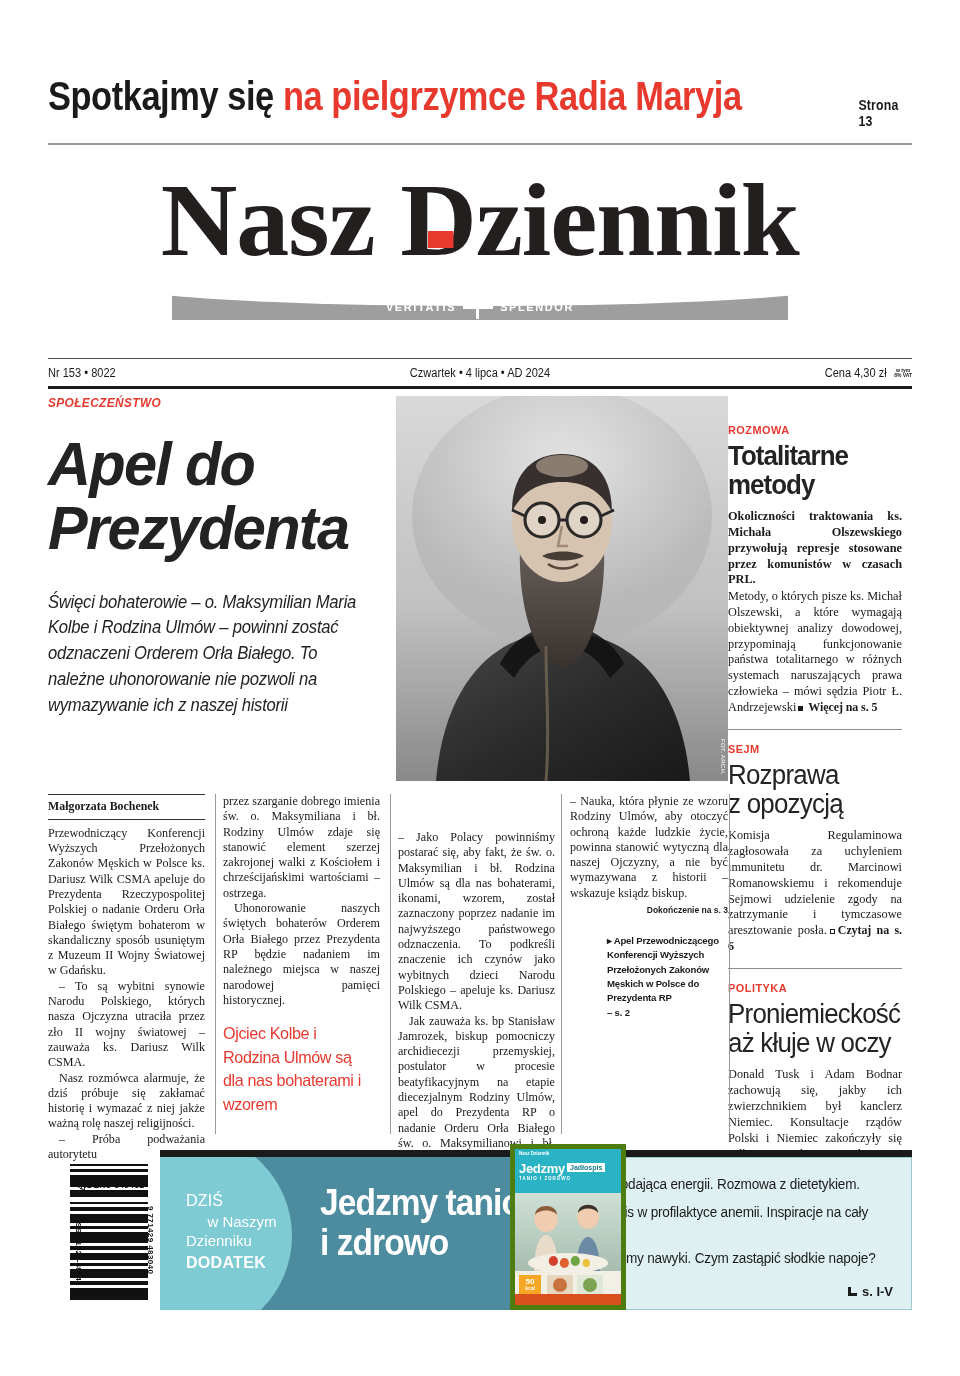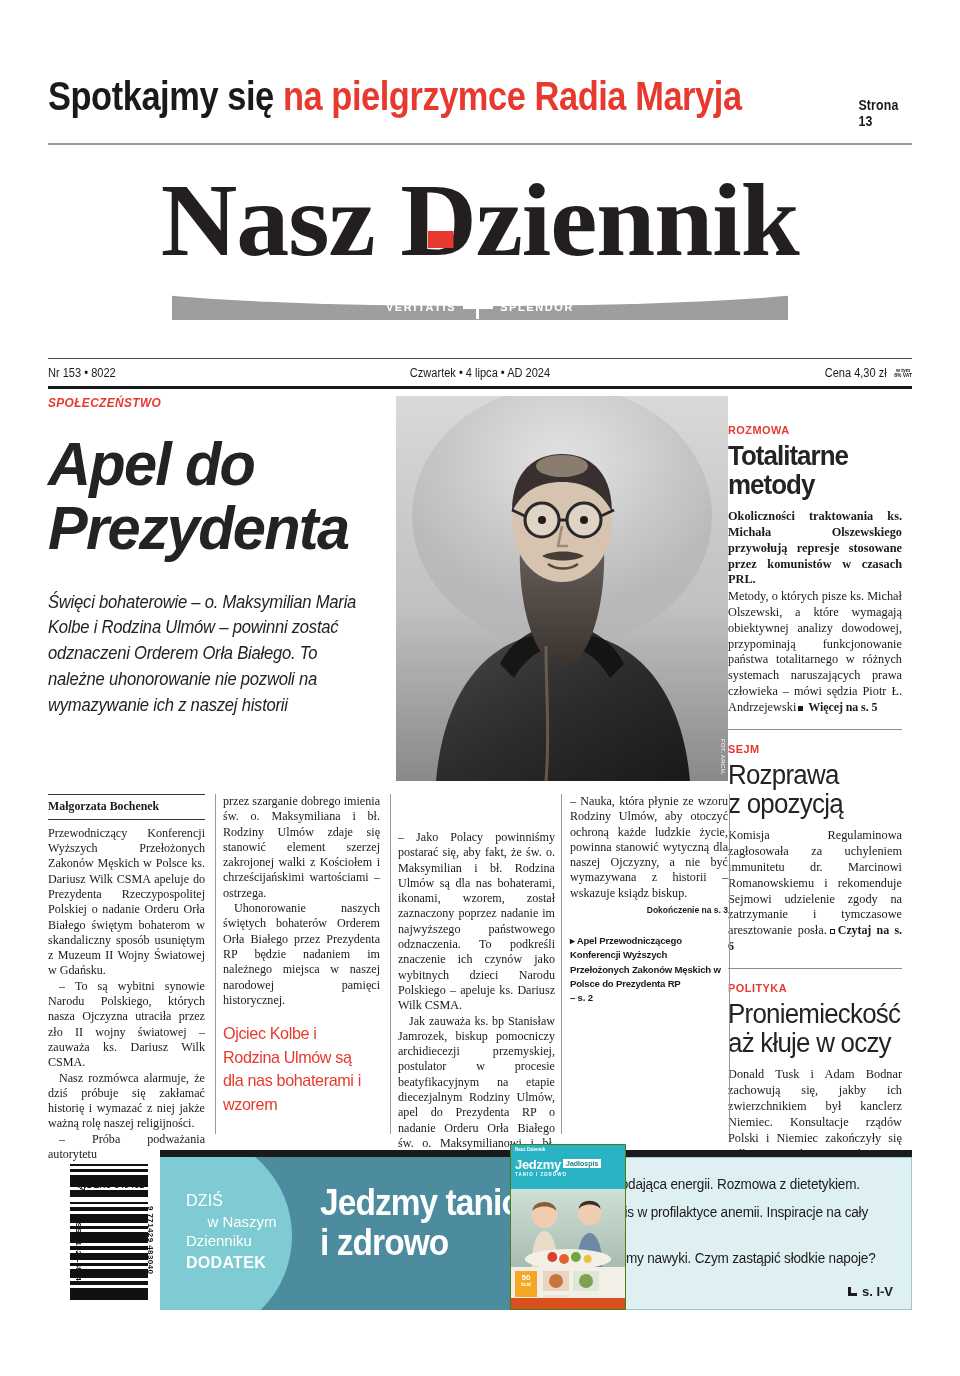--- a/index.html
+++ b/index.html
@@ -168,21 +168,21 @@
     letter-spacing:-0.4px; text-align:left; text-indent:0;
     transform: scaleX(0.95); transform-origin:left top;
   }
   .cont-note {
     margin-top: 4px; text-align:right; font-family:"Liberation Sans", sans-serif;
     font-size: 8.5px; font-weight:700; color:#1a1a1a; text-indent:0;
   }
   .teaser {
     margin-top: 18px; font-family:"Liberation Sans", sans-serif;
     font-size: 9.6px; font-weight:700; line-height:1.5; color:#1a1a1a;
-    text-align:left; text-indent:0; letter-spacing:-0.2px;
+    text-align:left; text-indent:0; letter-spacing:-0.2px;margin-left:37px;
   }
   .teaser .arrow { color:#1a1a1a; }
   .teaser .pg { font-weight:700; }
 
   .col-rule {
     position:absolute; top:0; width:1px; background:#9a9a9a;
   }
 
   
   .bottom { position:absolute; left:48px; top: 1146px; width: 864px; height: 168px; }
@@ -216,21 +216,21 @@
   .ad-dzis .l1 { font-size:16px; font-weight:400; letter-spacing:0.2px; }
   .ad-dzis .l2 { font-size:15px; font-weight:400;text-align:center; }
   .ad-dzis .l3 { font-size:15px; font-weight:400; }
   .ad-dzis .l4 { font-size:16px; font-weight:700; letter-spacing:0.3px; margin-top:2px; }
   .ad-title {
     position:absolute; left:160px; top:26px; width:220px; color:#ffffff;
     font-size: 36px; font-weight:700; line-height:1.12; letter-spacing:-1px;
     transform: scaleX(0.93); transform-origin:left top; z-index:3;
   }
 
-  .ad-mag { position:absolute; left:350px; top:-6px; width:116px; height:166px; border:1px solid #4d7c0f; background:#fff; overflow:hidden; z-index:5; }
+  .ad-mag { position:absolute; left:350px; top:-6px; width:116px; height:166px; border:5px solid #4d7c0f; background:#fff; overflow:hidden; z-index:5; }
   .mag-top { position:absolute; left:0; top:0; width:100%; height:44px; background:#29b3c4; }
   .mag-brand { position:absolute; left:4px; top:2px; font-size:4.5px; color:#fff; font-weight:700; }
   .mag-title { position:absolute; left:4px; top:12px; font-size:13px; color:#fff; font-weight:700; letter-spacing:-0.3px; }
   .mag-sub { position:absolute; left:4px; top:27px; font-size:4.5px; color:#fff; font-weight:700; letter-spacing:1px; }
   .mag-sticker { position:absolute; left:52px; top:14px; background:#ffffff; padding:1px 3px; font-size:7px; font-weight:700; color:#1d7f8c; }
   .mag-photo { position:absolute; left:0; top:44px; width:100%; height:78px; }
   .mag-strip { position:absolute; left:0; top:122px; width:100%; height:44px; background:#f2efe6; }
   .mag-badge { position:absolute; left:4px; top:126px; width:22px; height:26px; background:#f5a623; color:#fff; font-size:8px; font-weight:700; text-align:center; line-height:1.0; padding-top:3px; }
   .mag-badge small { display:block; font-size:5px; font-weight:700; }
   .mag-thumb { position:absolute; width:26px; height:20px; }

